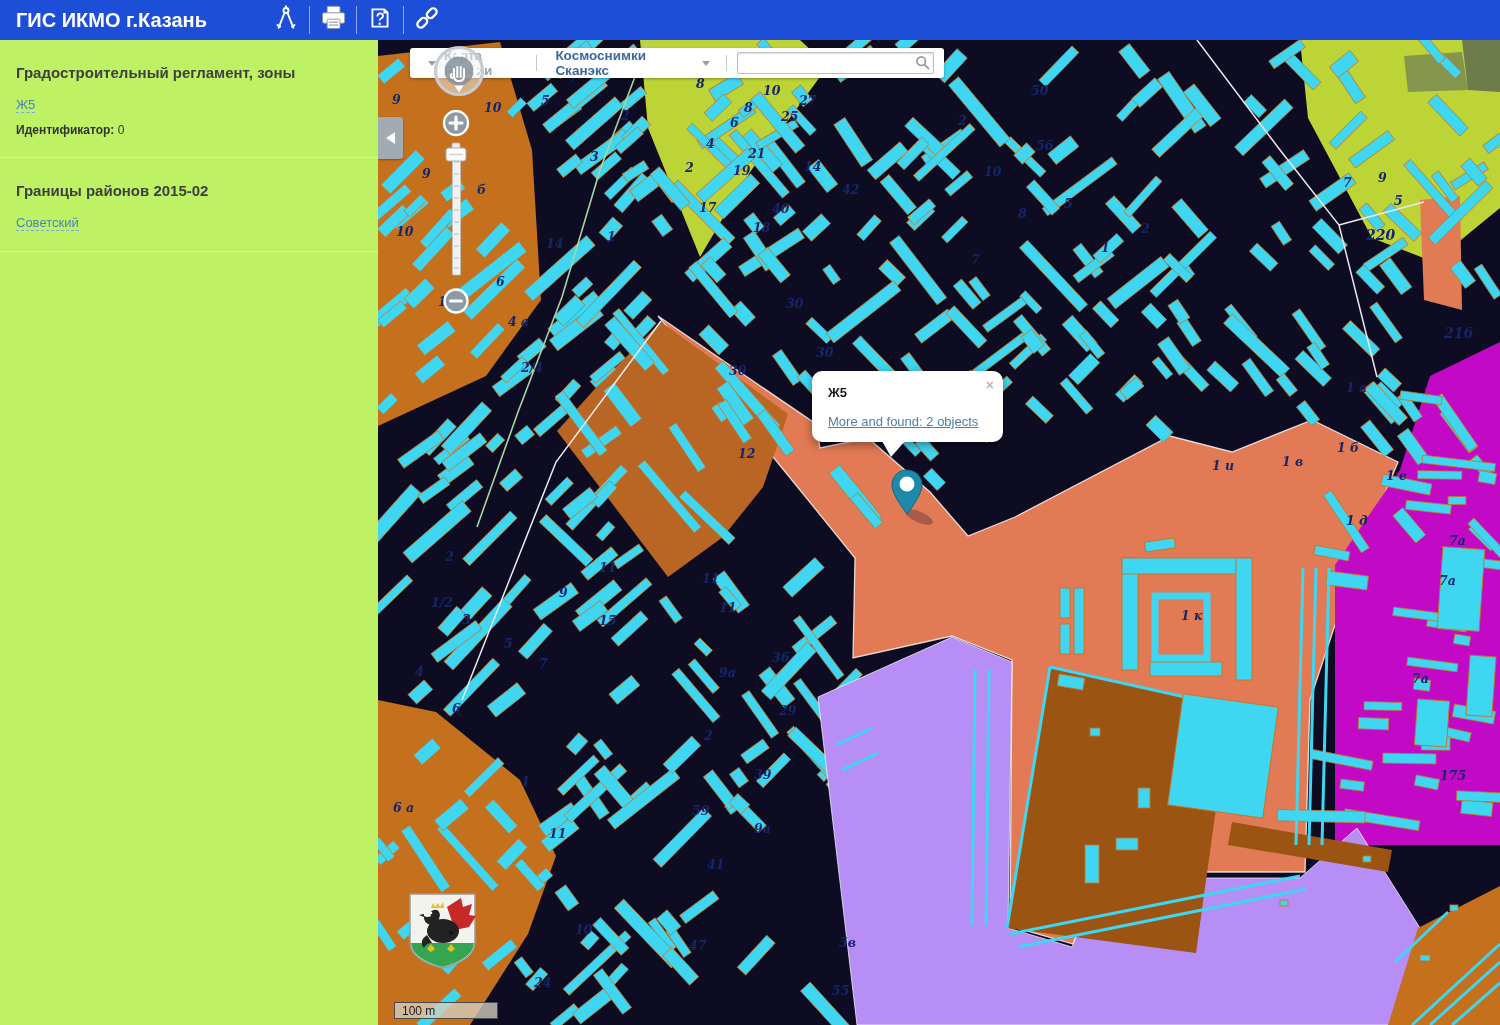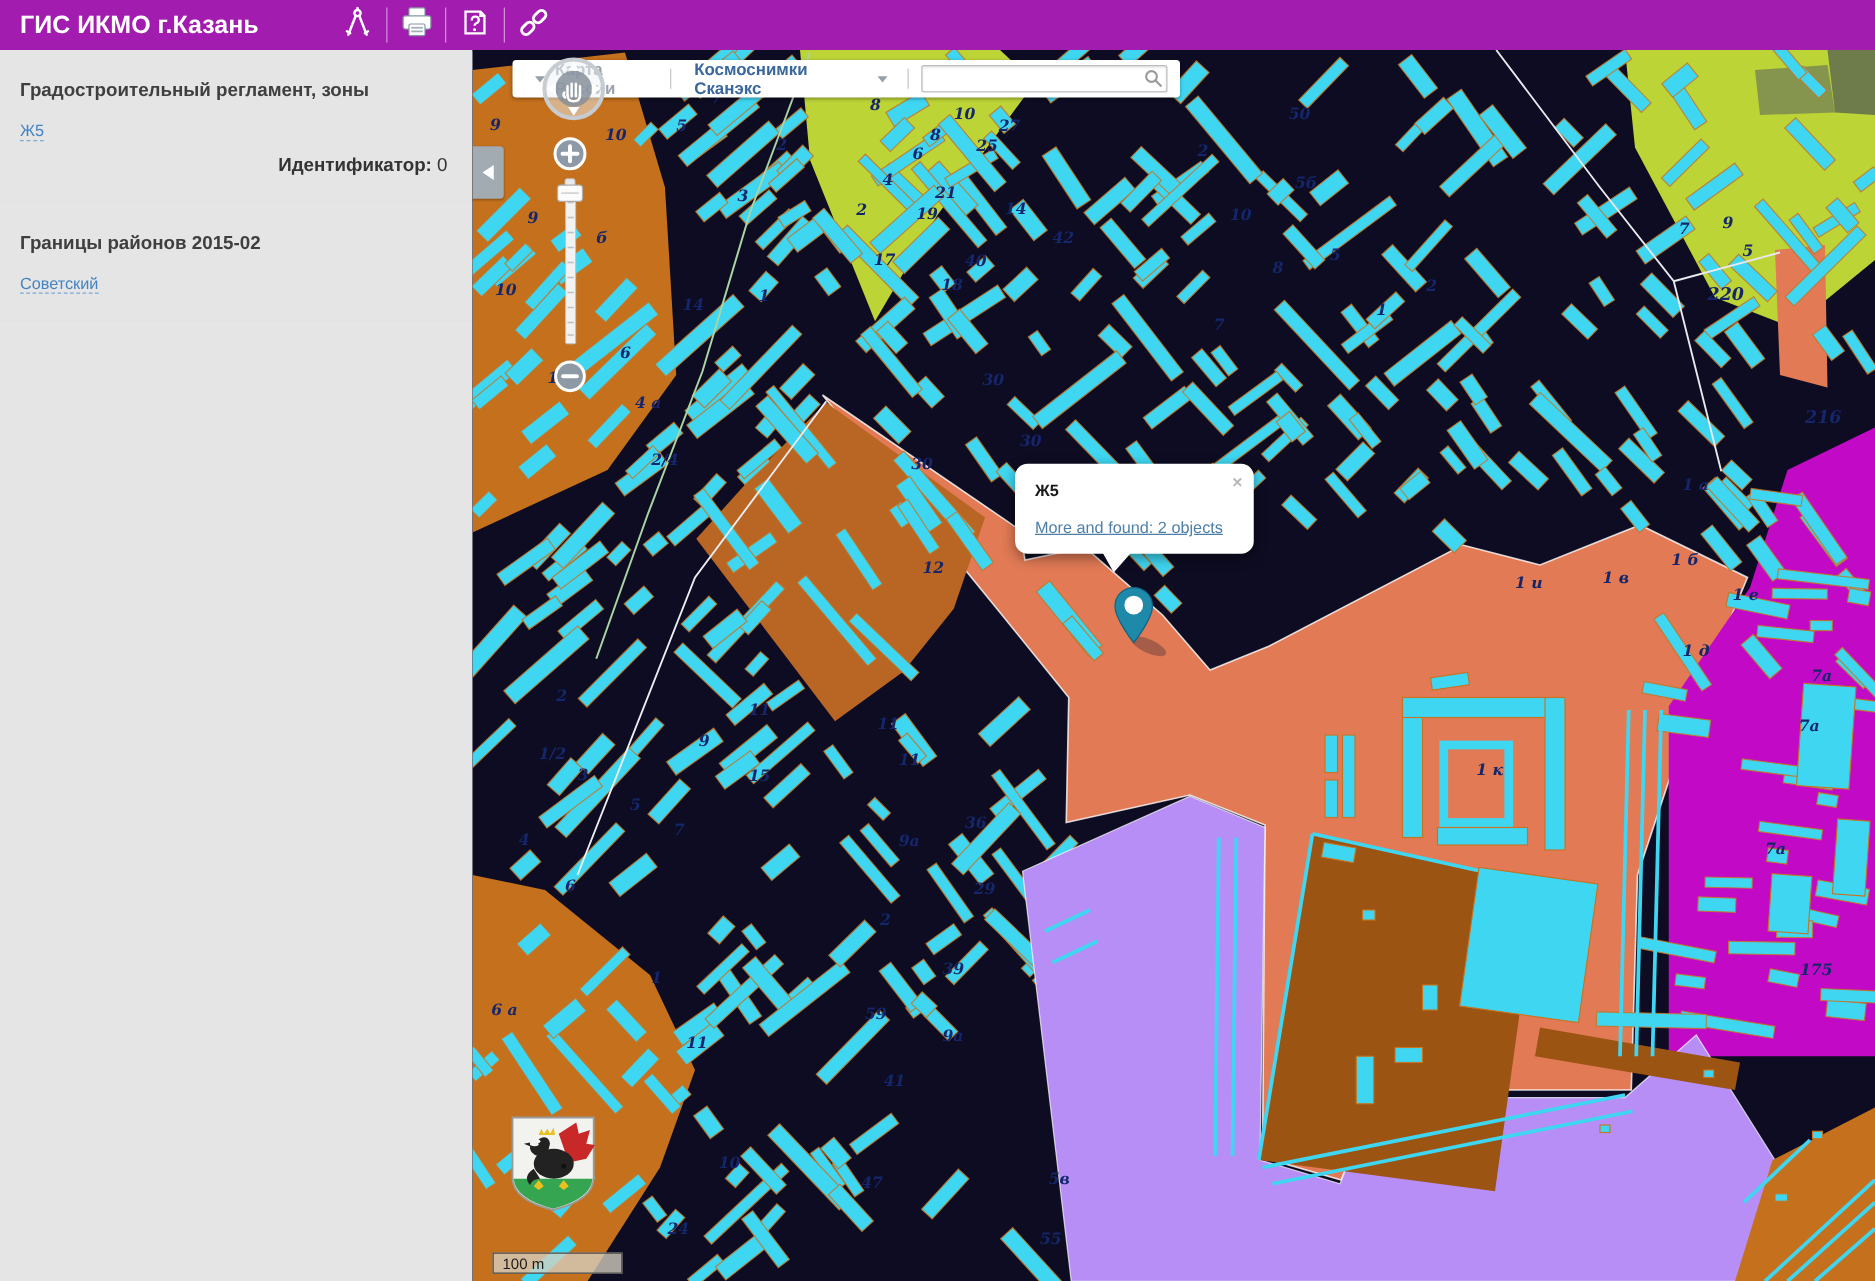--- a/index.html
+++ b/index.html
@@ -1,35 +1,35 @@
 <!DOCTYPE html>
 <html><head>
 <meta charset="utf-8">
 <style>
   html,body{margin:0;padding:0;}
   body{width:1500px;height:1025px;overflow:hidden;position:relative;
        font-family:"Liberation Sans",sans-serif;background:#fff;}
 
   
-  .header{position:absolute;left:0;top:0;width:1500px;height:40px;background:#a21caf;
+  .header{position:absolute;left:0;top:0;width:1500px;height:40px;background:#1d4ed8;
           border-bottom:1px solid #72828f;display:flex;align-items:center;}
   .header .title{margin-left:16px;font-size:20px;font-weight:bold;color:#fff;}
   .tools{display:flex;align-items:center;margin-left:62px;}
   .toolbtn{width:34px;height:34px;display:flex;align-items:center;justify-content:center;cursor:pointer;}
   .tdiv{width:1px;height:28px;background:rgba(255,255,255,.5);margin:0 6px;}
 
   
-  .sidebar{position:absolute;left:0;top:40px;width:378px;height:985px;background:#e5e5e5;
+  .sidebar{position:absolute;left:0;top:40px;width:378px;height:985px;background:#bef264;
            padding:0 20px 0 16px;box-sizing:border-box;}
   .sb-title{font-size:15px;font-weight:bold;color:#3f3f3f;margin:24px 0 0 0;}
   .sb-link{display:inline-block;margin-top:16px;font-size:13px;color:#4584c4;
            border-bottom:1px dashed #7aaad4;cursor:pointer;text-decoration:none;}
   .sb-note{margin-top:16px;font-size:12.5px;color:#333;line-height:1.3;width:338px;}
   .sb-note b{color:#222;}
-  .sb-id{margin-top:10px;font-size:15px;color:#333;text-align:right;}
+  .sb-id{margin-top:10px;font-size:12px;color:#333;}
   .sb-hr{border:none;border-top:1px solid #e2e2e2;margin:20px -20px 0 -16px;}
 
   
   .map{position:absolute;left:378px;top:40px;width:1122px;height:985px;background:#0d0c22;overflow:hidden;}
   #map-svg{position:absolute;left:0;top:0;}
   .mlabel{font-family:"DejaVu Serif",serif;font-style:italic;font-weight:bold;}
 
   
   .layerbar{position:absolute;left:32px;top:8px;width:534px;height:30px;background:#fff;border-radius:3px;
             box-shadow:0 1px 3px rgba(0,0,0,.35);display:flex;align-items:center;padding:0 10px;box-sizing:border-box;}

